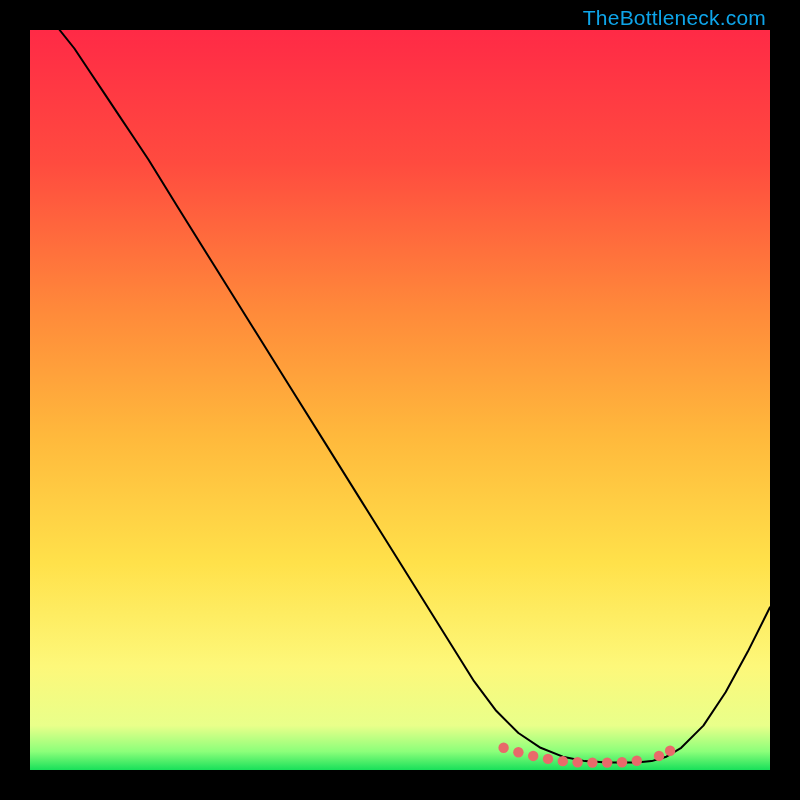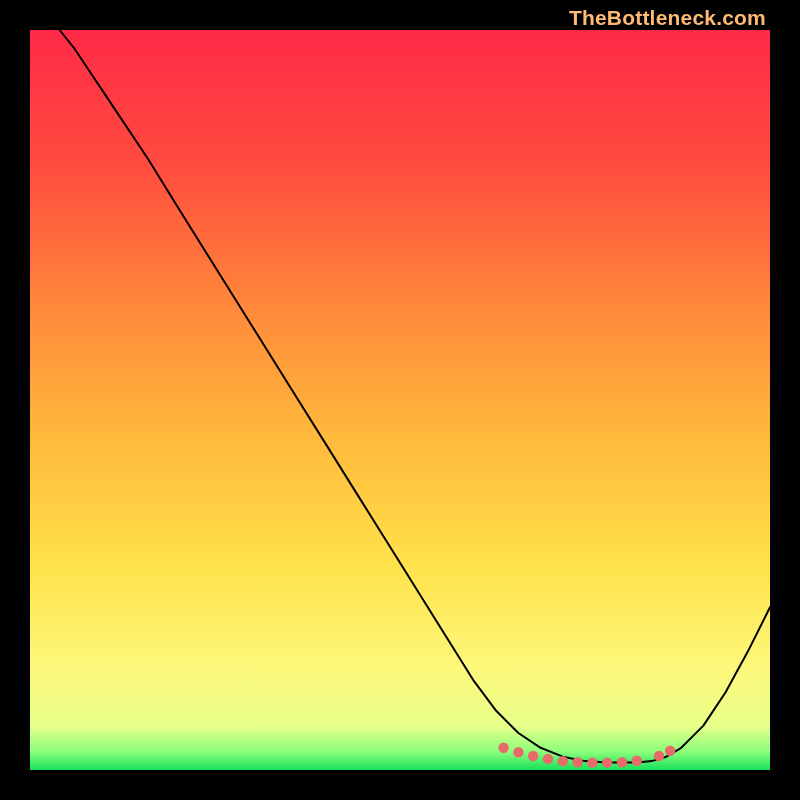--- a/index.html
+++ b/index.html
@@ -23,23 +23,23 @@
     position: absolute;
     left: 0;
     top: 0;
     width: 740px;
     height: 740px;
   }
   .watermark {
     position: absolute;
     top: 6px;
     right: 34px;
-    color: #fdba74;
+    color: #0ea5e9;
     font-size: 21px;
-    font-weight: 700;
+    font-weight: 400;
     letter-spacing: 0.2px;
     user-select: none;
   }
 </style>
 </head>
 <body>
 
 <div class="watermark">TheBottleneck.com</div>
 
 <div class="frame">

